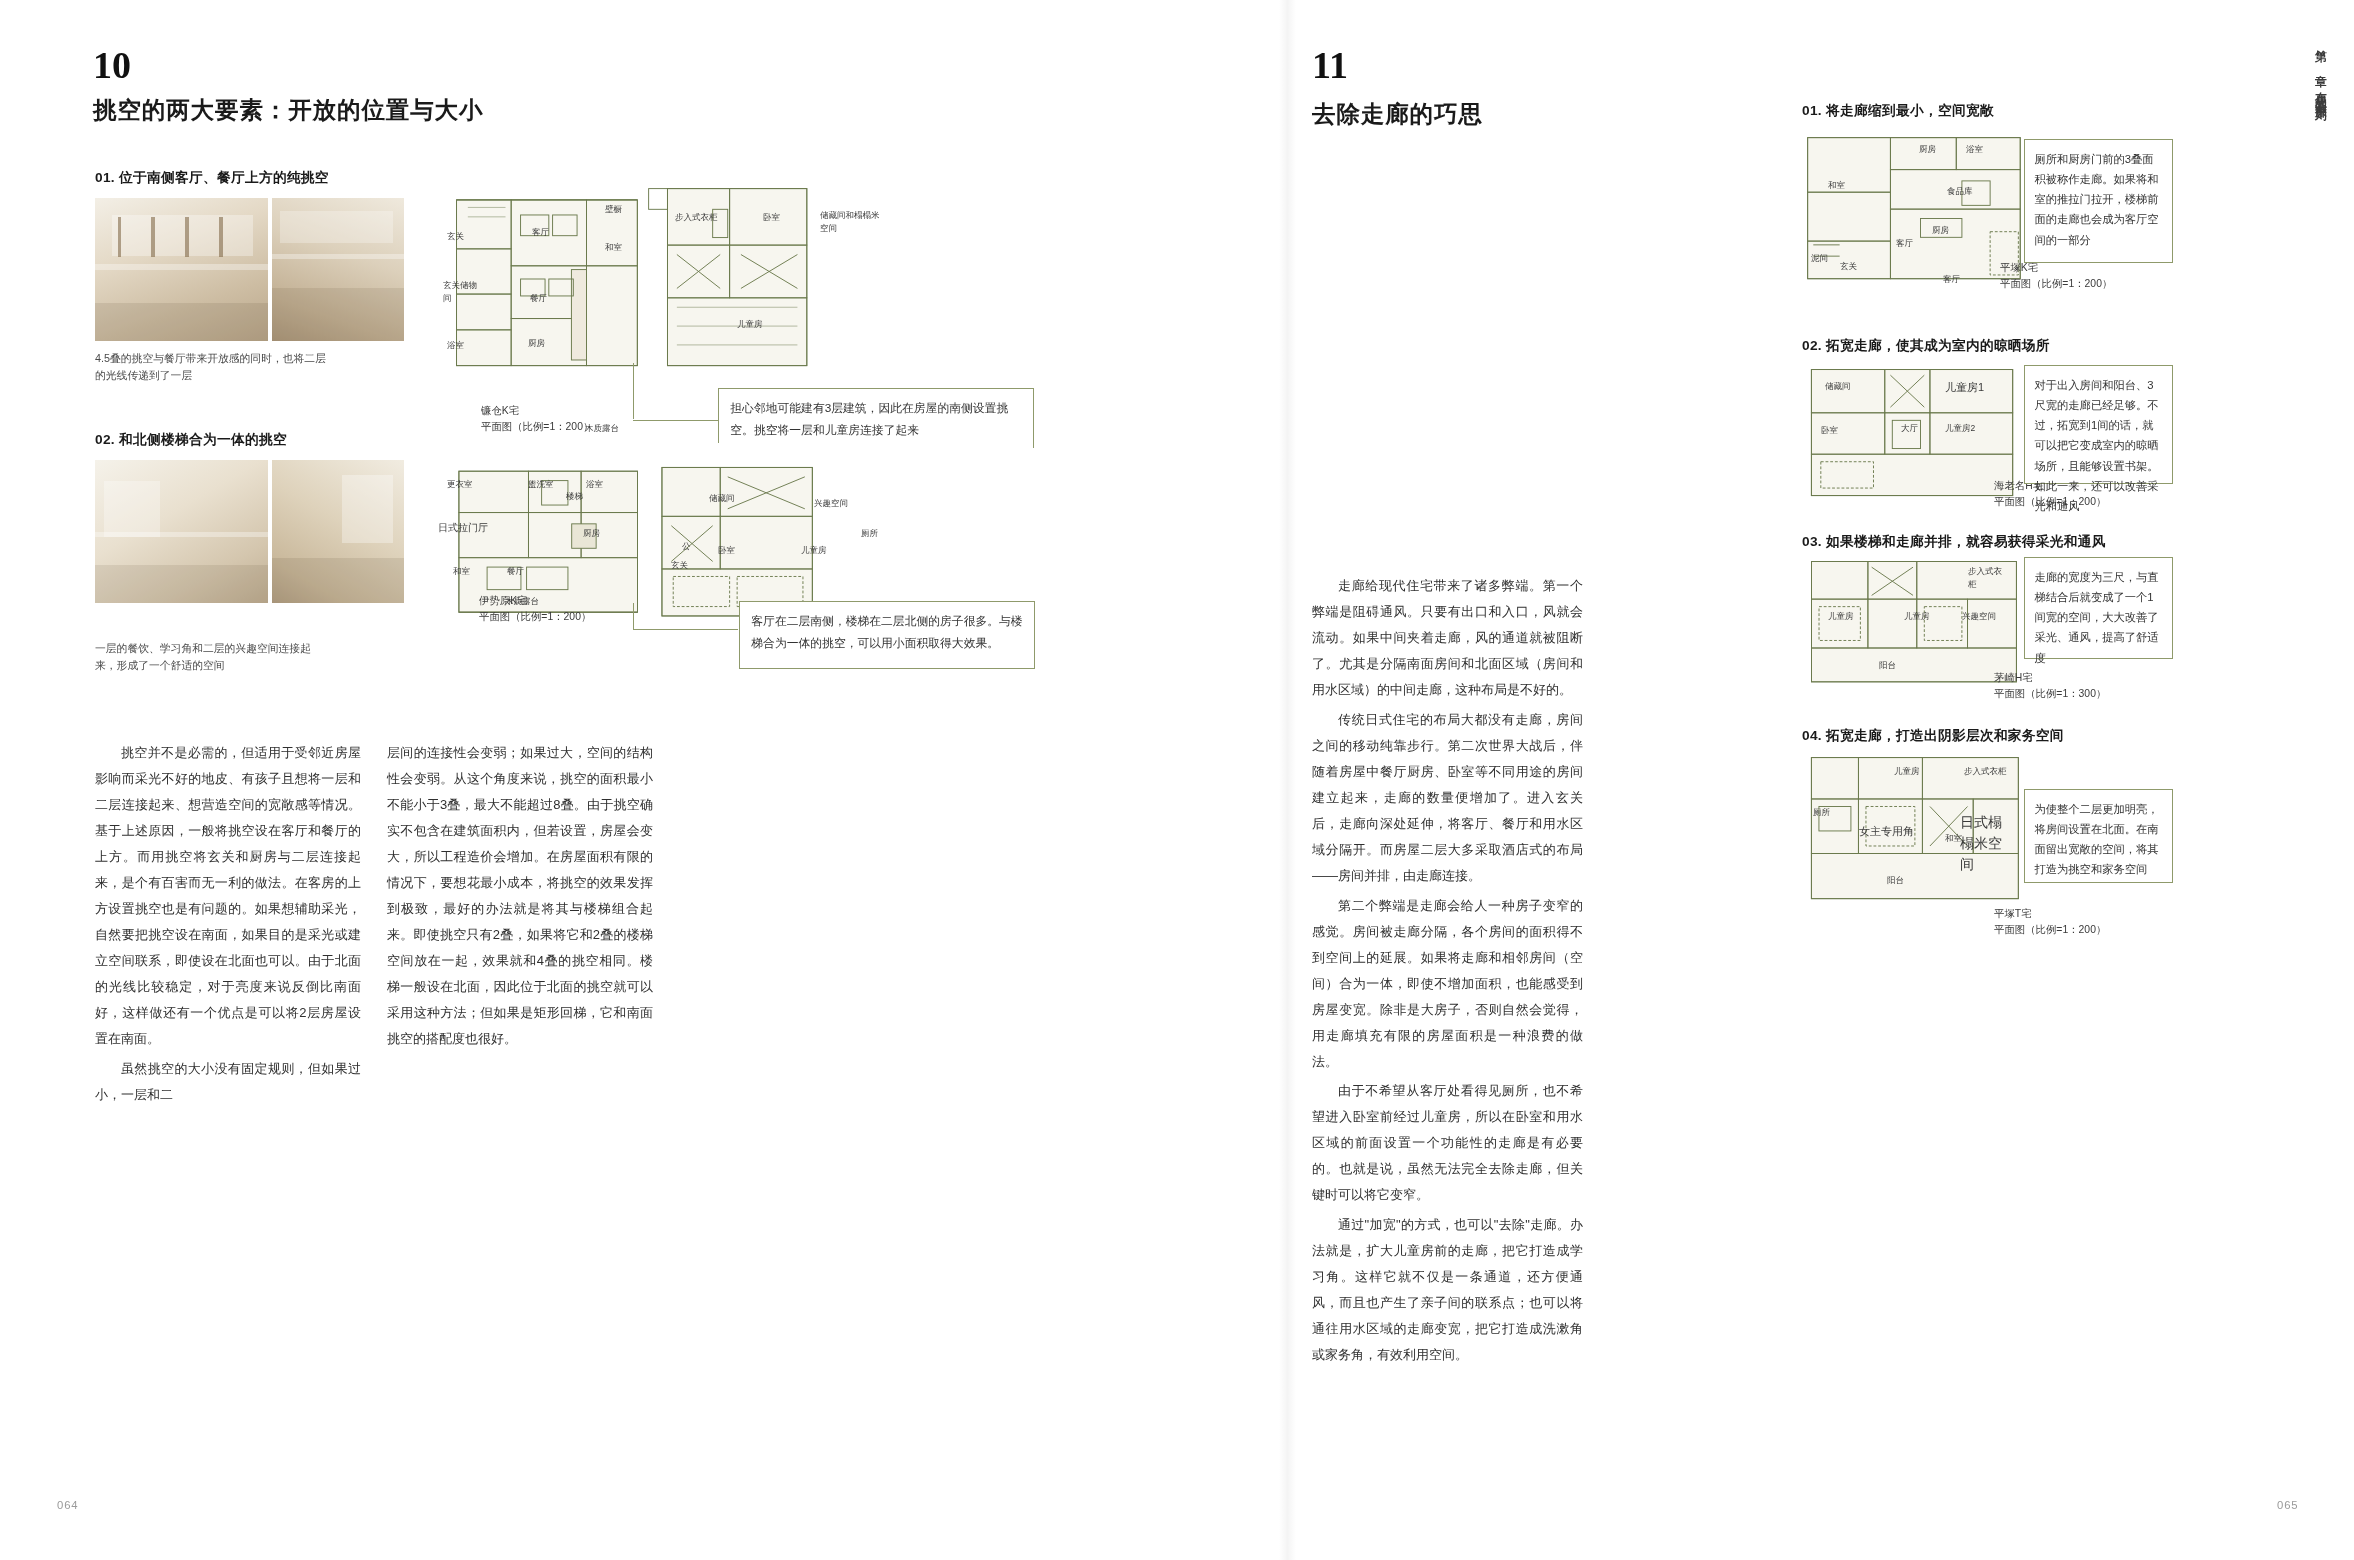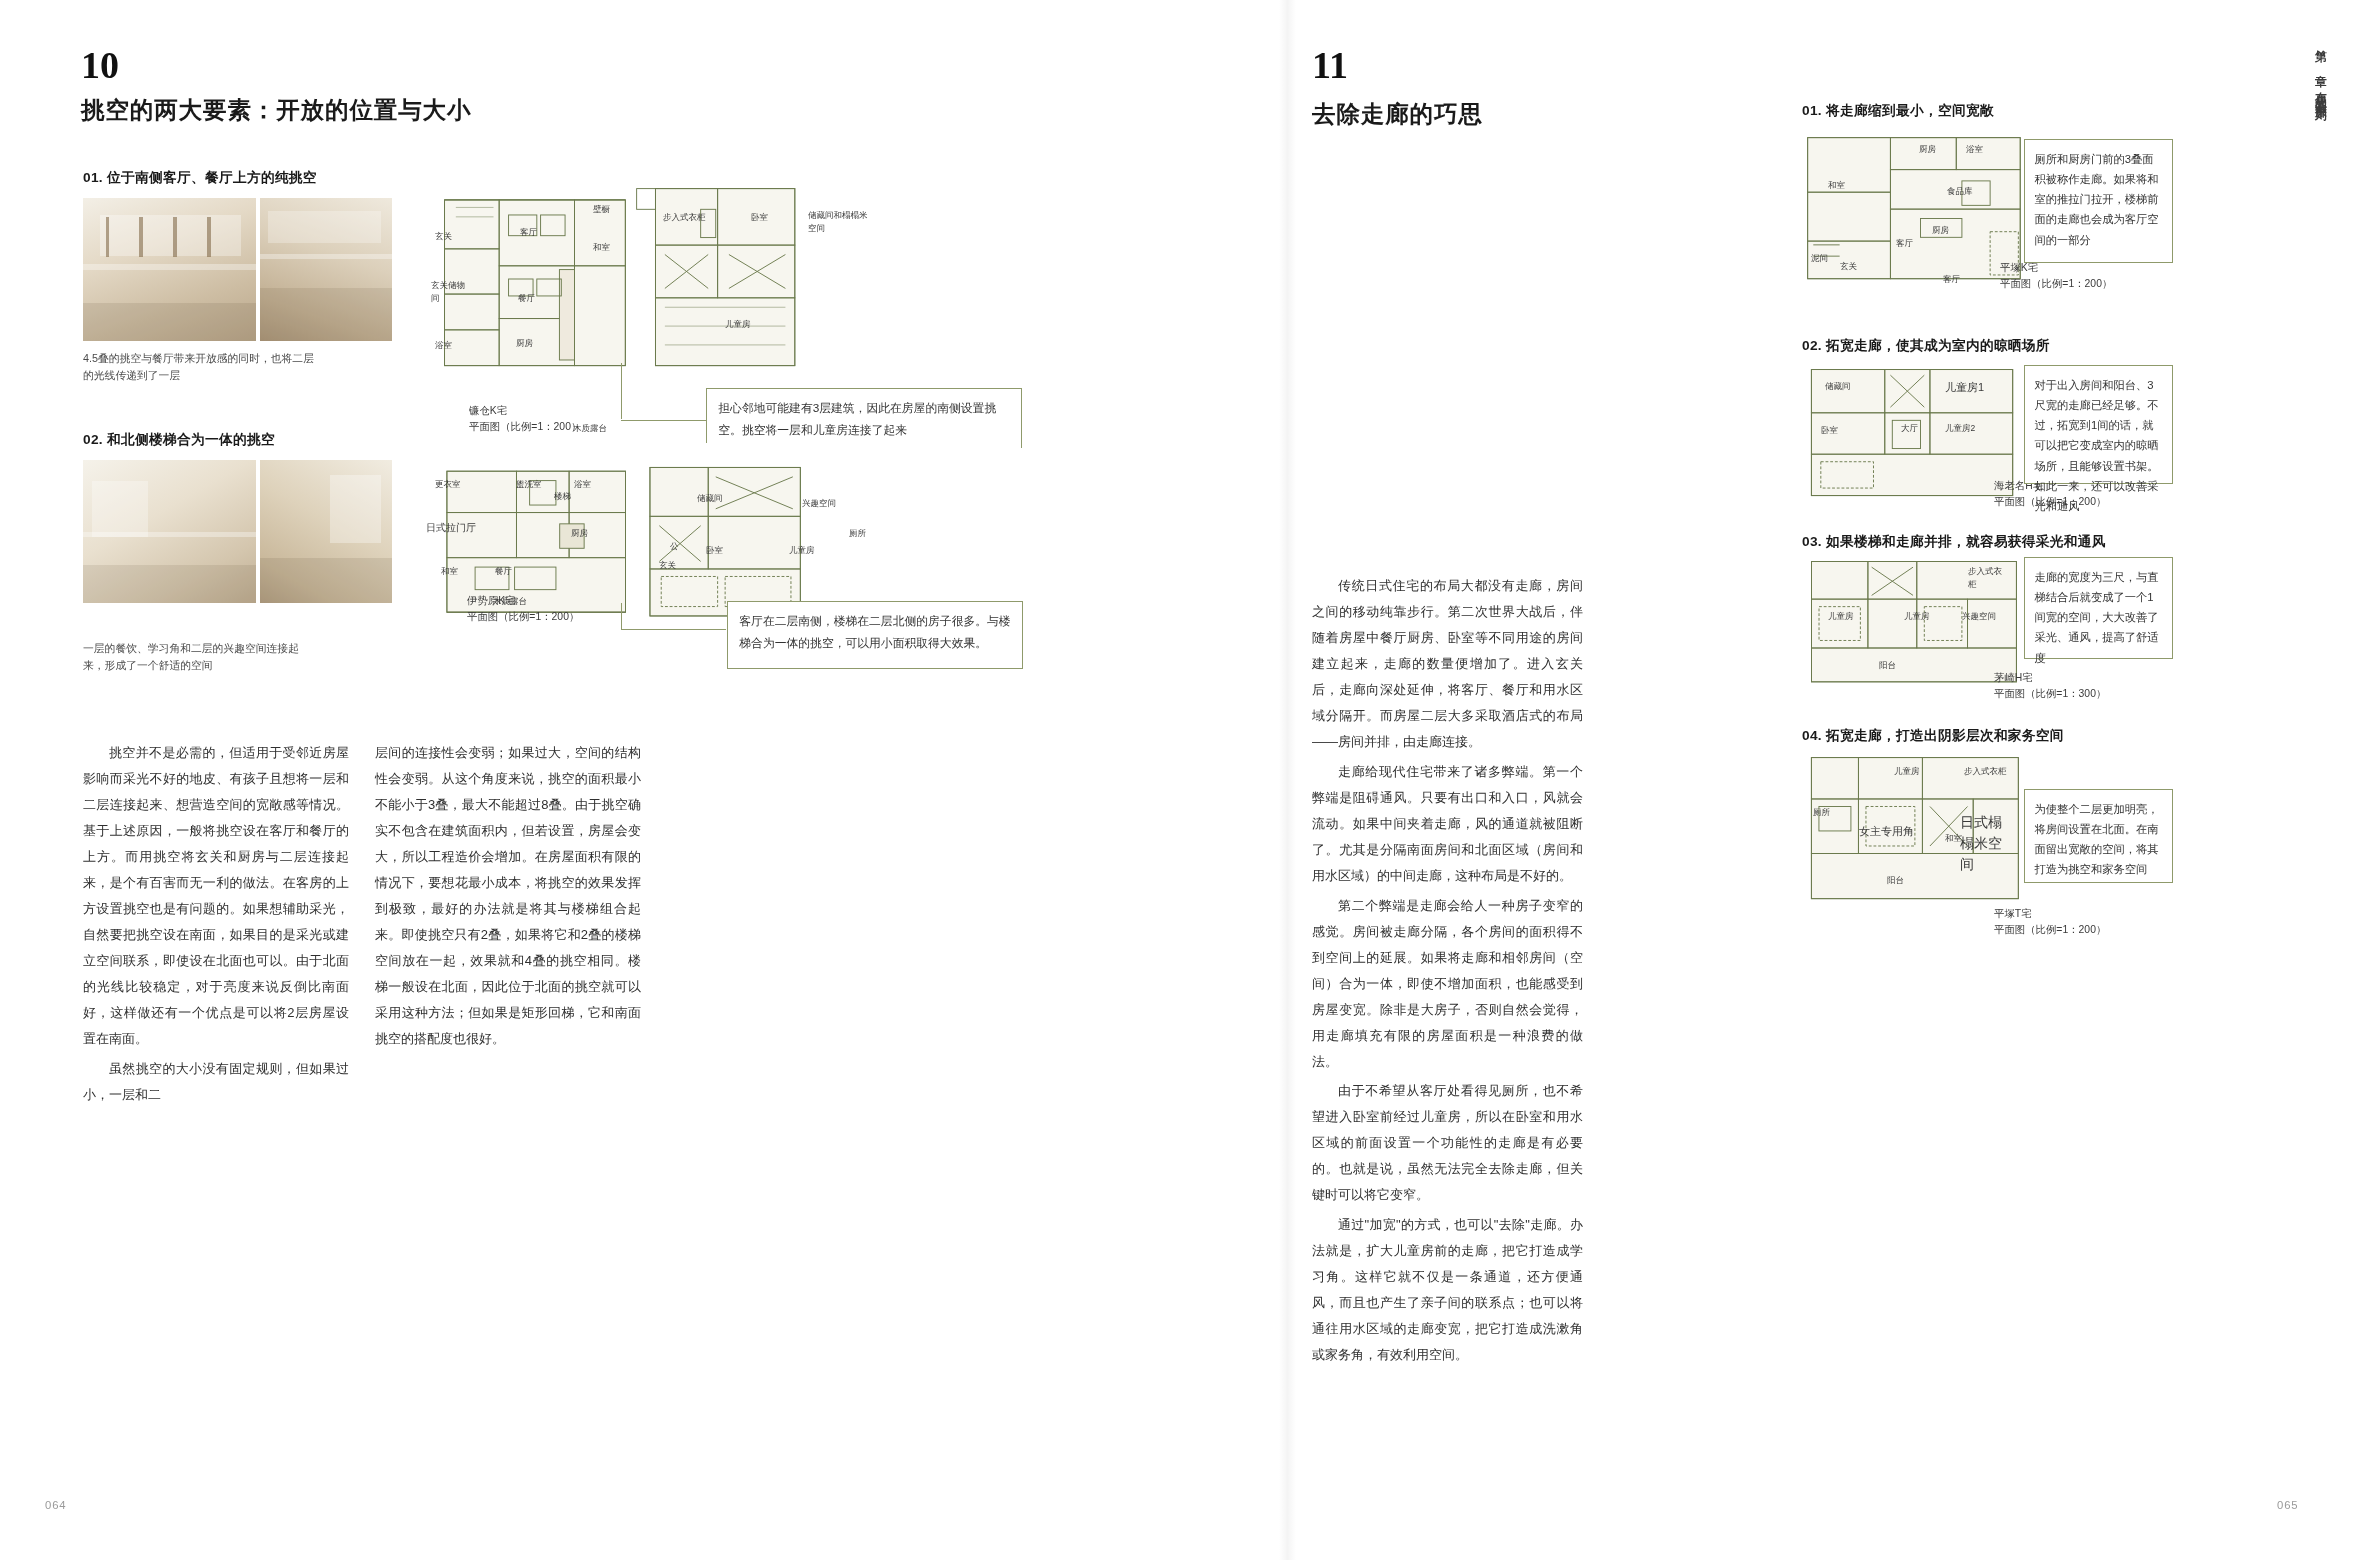--- a/index.html
+++ b/index.html
@@ -5,21 +5,21 @@
   html,body{margin:0;padding:0;}
   body{
     width:2354px;height:1560px;
     background:#ffffff;
     font-family:"Liberation Sans","DejaVu Sans",sans-serif;
     color:#2b2b2b;
     overflow:hidden;
   }
   .spread{position:relative;width:2354px;height:1560px;background:#fff;}
   .page{position:absolute;top:0;height:1560px;background:#fff;}
-  .page-left{left:0;width:1286px;text-decoration:underline;}
+  .page-left{left:12px;width:1286px;text-decoration:underline;}
   .page-right{left:1286px;width:1068px;}
 
   .gutter-shadow{
     position:absolute;left:1279px;top:0;width:17px;height:1560px;
     background:linear-gradient(to right,rgba(0,0,0,0.0),rgba(0,0,0,0.045),rgba(0,0,0,0.0));
     pointer-events:none;
   }
 
   .folio-num{
     font-family:"Liberation Serif","DejaVu Serif",serif;
@@ -248,22 +248,22 @@
 
   <div class="page page-right">
 
     <div style="position:absolute;left:26px;top:43px;" class="folio-num">11</div>
 
     <div style="position:absolute;left:26px;top:98px;" class="sec-title">去除走廊的巧思</div>
 
     <div class="chapter-tab">第 2 章　布局的基本原则</div>
 
     <div class="body-col" style="position:absolute;left:26px;top:573px;width:271px;">
+      <p>走廊给现代住宅带来了诸多弊端。第一个弊端是阻碍通风。只要有出口和入口，风就会流动。如果中间夹着走廊，风的通道就被阻断了。尤其是分隔南面房间和北面区域（房间和用水区域）的中间走廊，这种布局是不好的。</p>
       <p>传统日式住宅的布局大都没有走廊，房间之间的移动纯靠步行。第二次世界大战后，伴随着房屋中餐厅厨房、卧室等不同用途的房间建立起来，走廊的数量便增加了。进入玄关后，走廊向深处延伸，将客厅、餐厅和用水区域分隔开。而房屋二层大多采取酒店式的布局——房间并排，由走廊连接。</p>
-      <p>走廊给现代住宅带来了诸多弊端。第一个弊端是阻碍通风。只要有出口和入口，风就会流动。如果中间夹着走廊，风的通道就被阻断了。尤其是分隔南面房间和北面区域（房间和用水区域）的中间走廊，这种布局是不好的。</p>
       <p>第二个弊端是走廊会给人一种房子变窄的感觉。房间被走廊分隔，各个房间的面积得不到空间上的延展。如果将走廊和相邻房间（空间）合为一体，即使不增加面积，也能感受到房屋变宽。除非是大房子，否则自然会觉得，用走廊填充有限的房屋面积是一种浪费的做法。</p>
       <p>由于不希望从客厅处看得见厕所，也不希望进入卧室前经过儿童房，所以在卧室和用水区域的前面设置一个功能性的走廊是有必要的。也就是说，虽然无法完全去除走廊，但关键时可以将它变窄。</p>
       <p>通过"加宽"的方式，也可以"去除"走廊。办法就是，扩大儿童房前的走廊，把它打造成学习角。这样它就不仅是一条通道，还方便通风，而且也产生了亲子间的联系点；也可以将通往用水区域的走廊变宽，把它打造成洗漱角或家务角，有效利用空间。</p>
     </div>
 
     <div style="position:absolute;left:516px;top:102px;" class="item-title">01. 将走廊缩到最小，空间宽敞</div>
 
     <div class="plan" style="left:516px;top:128px;">
       <svg width="301" height="166" viewBox="0 0 320 176">
         <g fill="none" stroke="#6b7a4d" stroke-width="1">

